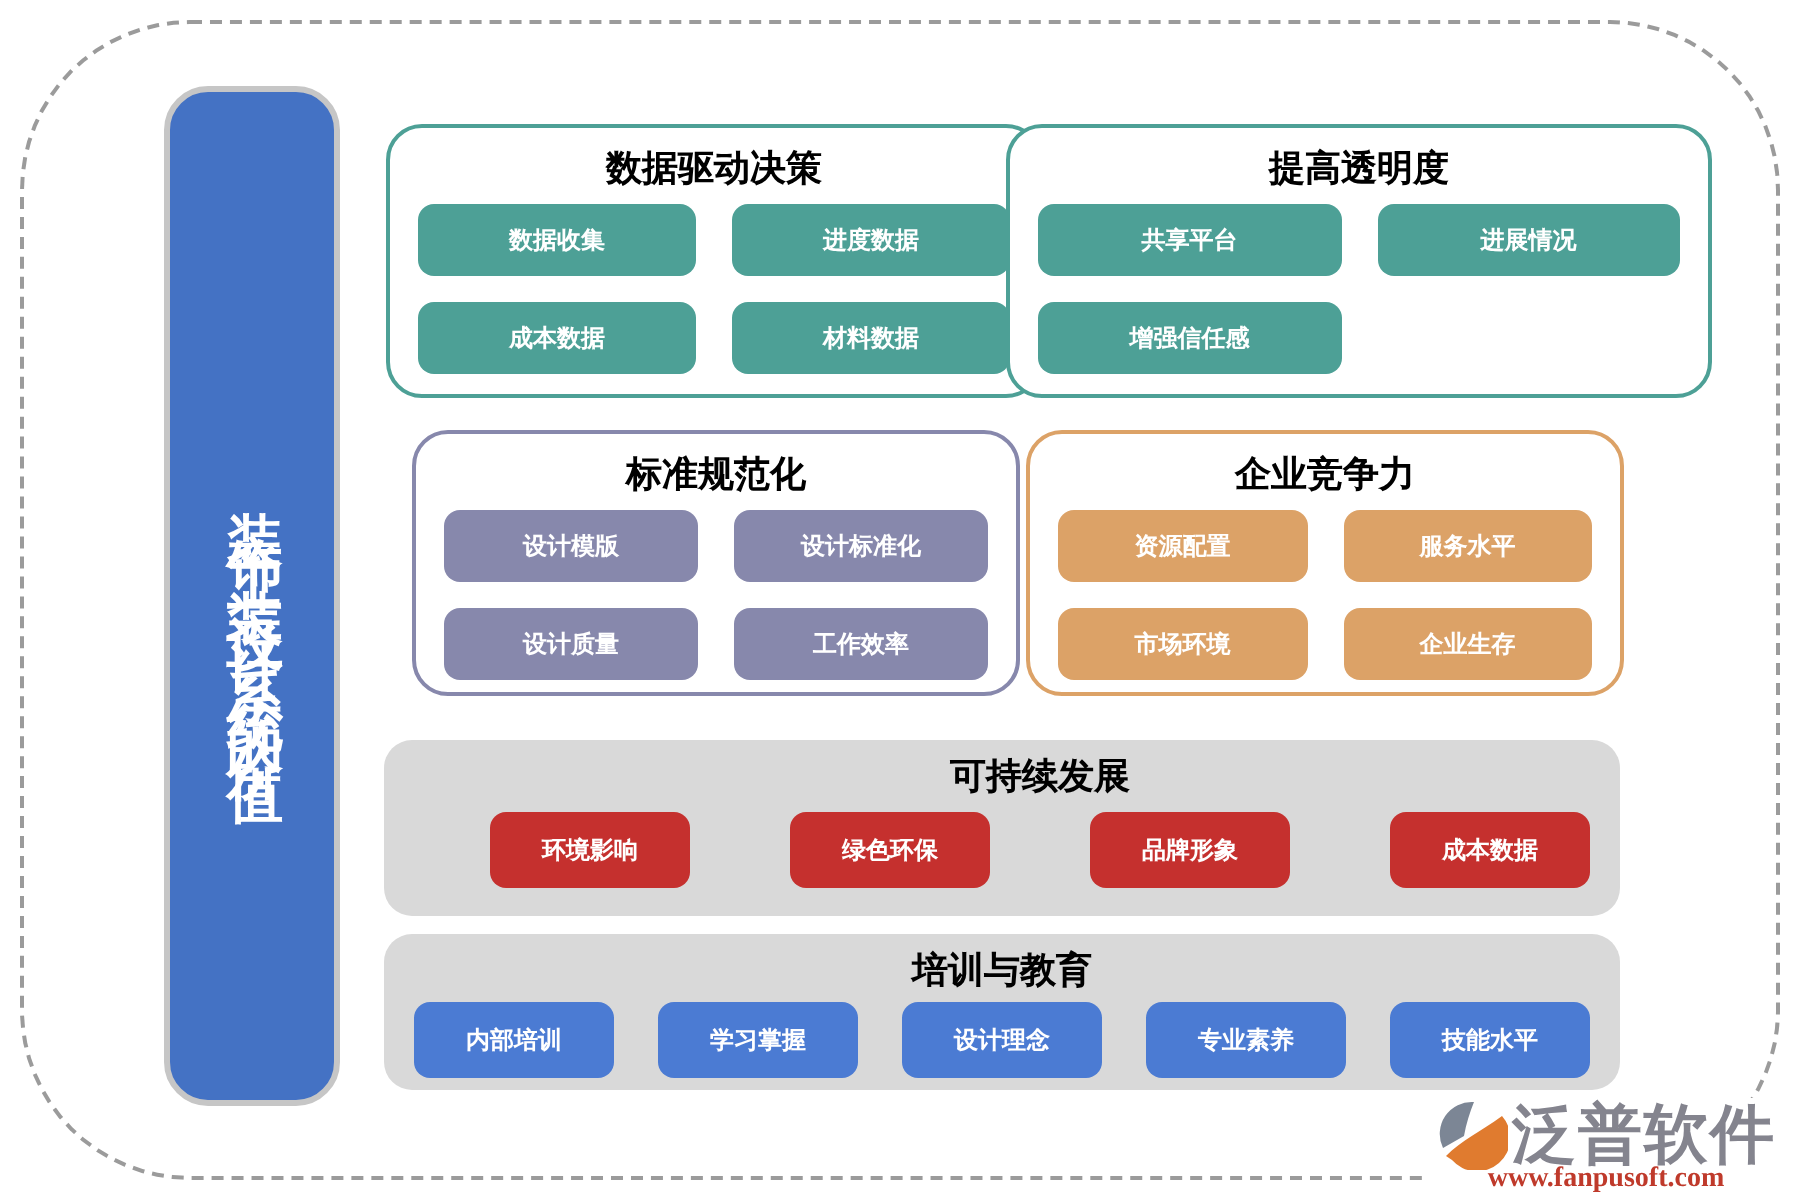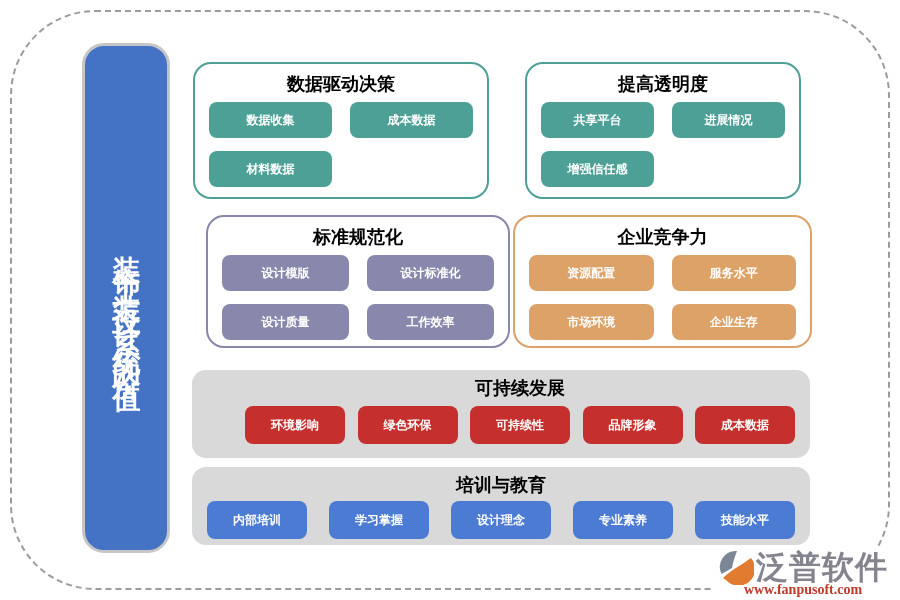--- a/index.html
+++ b/index.html
@@ -39,22 +39,22 @@
     display:flex; align-items:center; justify-content:center;
     color:#ffffff; font-weight:700; font-size:12px; border-radius:8px;
     min-height:36px; white-space:nowrap;
   }
   .teal   { border:2px solid #4da096; }
   .teal   .chip { background:#4da096; }
   .purple { border:2px solid #8788ac; }
   .purple .chip { background:#8788ac; }
   .orange { border:2px solid #dca267; }
   .orange .chip { background:#dca267; }
-  #card1 { left:193px; top:62px;  width:296px; height:137px; }
-  #card2 { left:525px; top:62px;  width:276px; height:137px; }
+  #card1 { left:193px; top:62px;  width:328px; height:137px; }
+  #card2 { left:503px; top:62px;  width:353px; height:137px; }
   #card3 { left:193px; top:215px; width:304px; height:133px;margin-left:13px; }
   #card4 { left:513px; top:215px; width:299px; height:133px; }
   
   .band {
     position:absolute; background:#d9d9d9; border-radius:14px;
     box-sizing:border-box; display:flex; flex-direction:column;
   }
   .band-title {
     text-align:center; font-weight:700; font-size:18px; color:#000; padding-top:6px;
   }
@@ -83,20 +83,21 @@
   <div class="frame"></div>
 
   <div class="banner">
     <div class="banner-text">装饰工装设计系统的价值</div>
   </div>
 
   <div class="card teal" id="card1">
     <div class="card-title">数据驱动决策</div>
     <div class="chips-grid">
       <div class="chip">数据收集</div>
+      <div class="chip">进度数据</div>
       <div class="chip">成本数据</div>
       <div class="chip">材料数据</div>
     </div>
   </div>
 
   <div class="card teal" id="card2">
     <div class="card-title">提高透明度</div>
     <div class="chips-grid">
       <div class="chip">共享平台</div>
       <div class="chip">进展情况</div>
@@ -122,21 +123,20 @@
       <div class="chip">市场环境</div>
       <div class="chip">企业生存</div>
     </div>
   </div>
 
   <div class="band" id="band1">
     <div class="band-title">可持续发展</div>
     <div class="band-chips">
       <div class="chip">环境影响</div>
       <div class="chip">绿色环保</div>
-      <div class="chip">可持续性</div>
       <div class="chip">品牌形象</div>
       <div class="chip">成本数据</div>
     </div>
   </div>
 
   <div class="band" id="band2">
     <div class="band-title">培训与教育</div>
     <div class="band-chips">
       <div class="chip">内部培训</div>
       <div class="chip">学习掌握</div>

